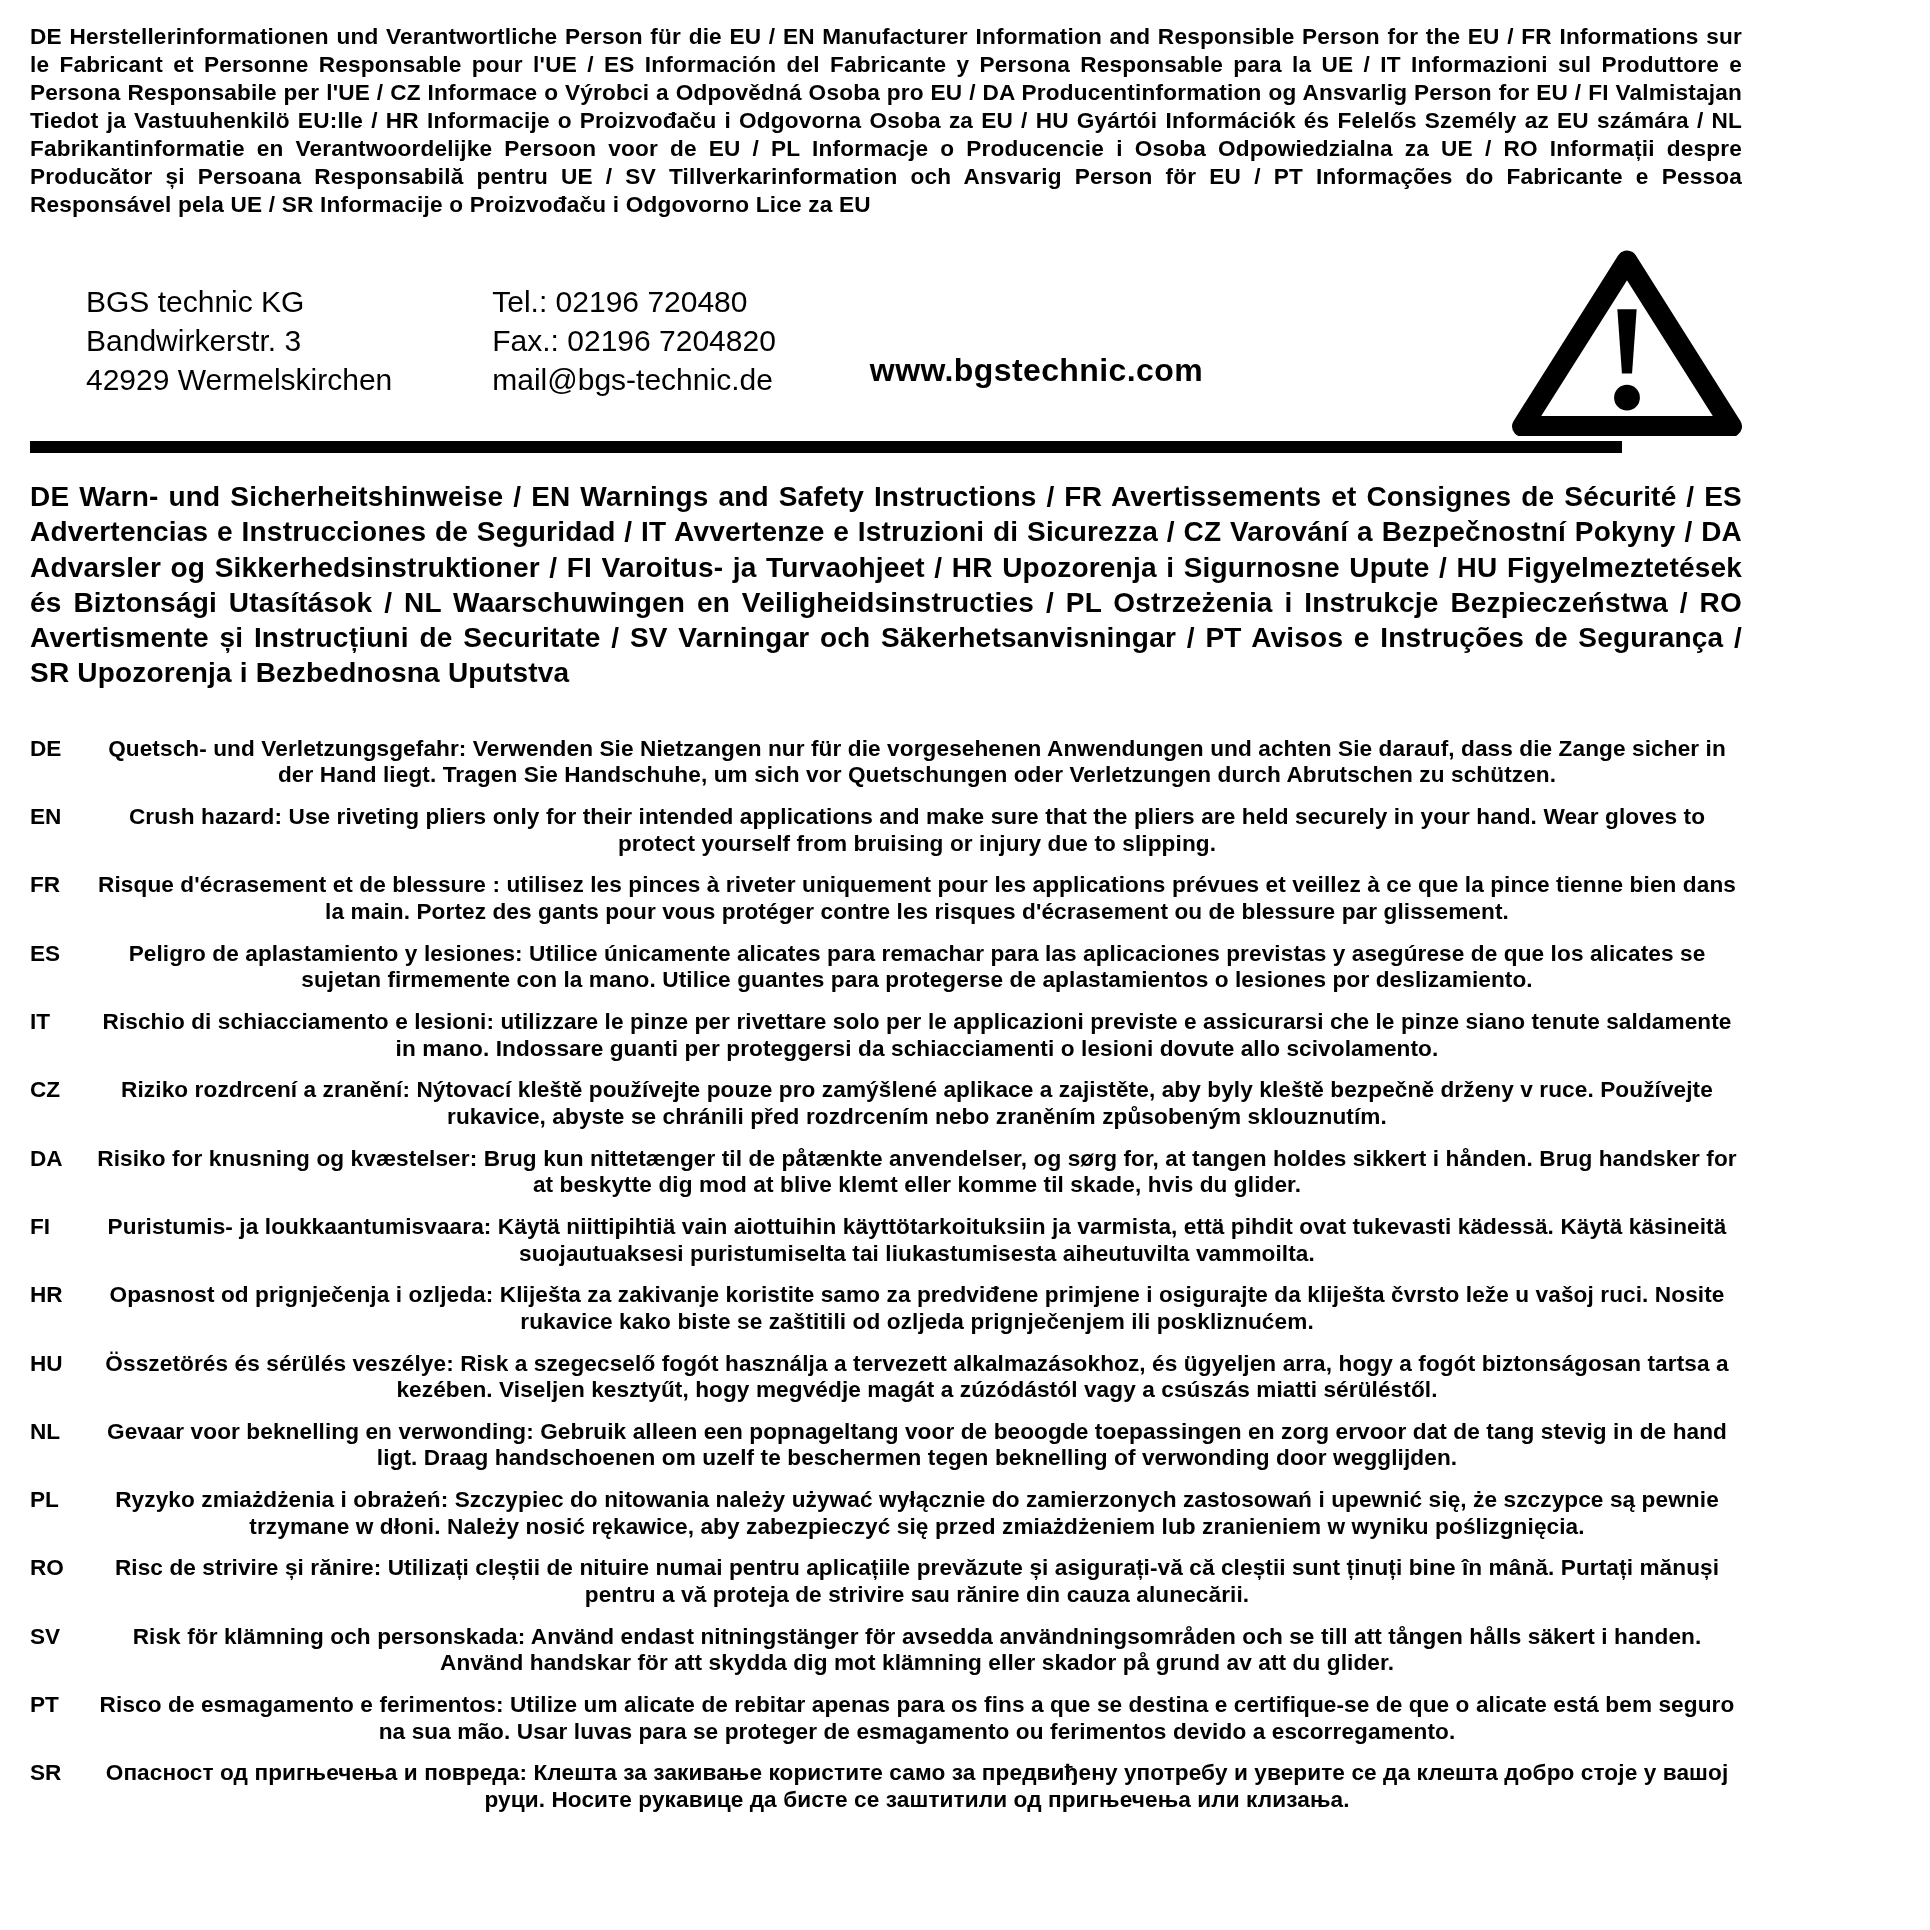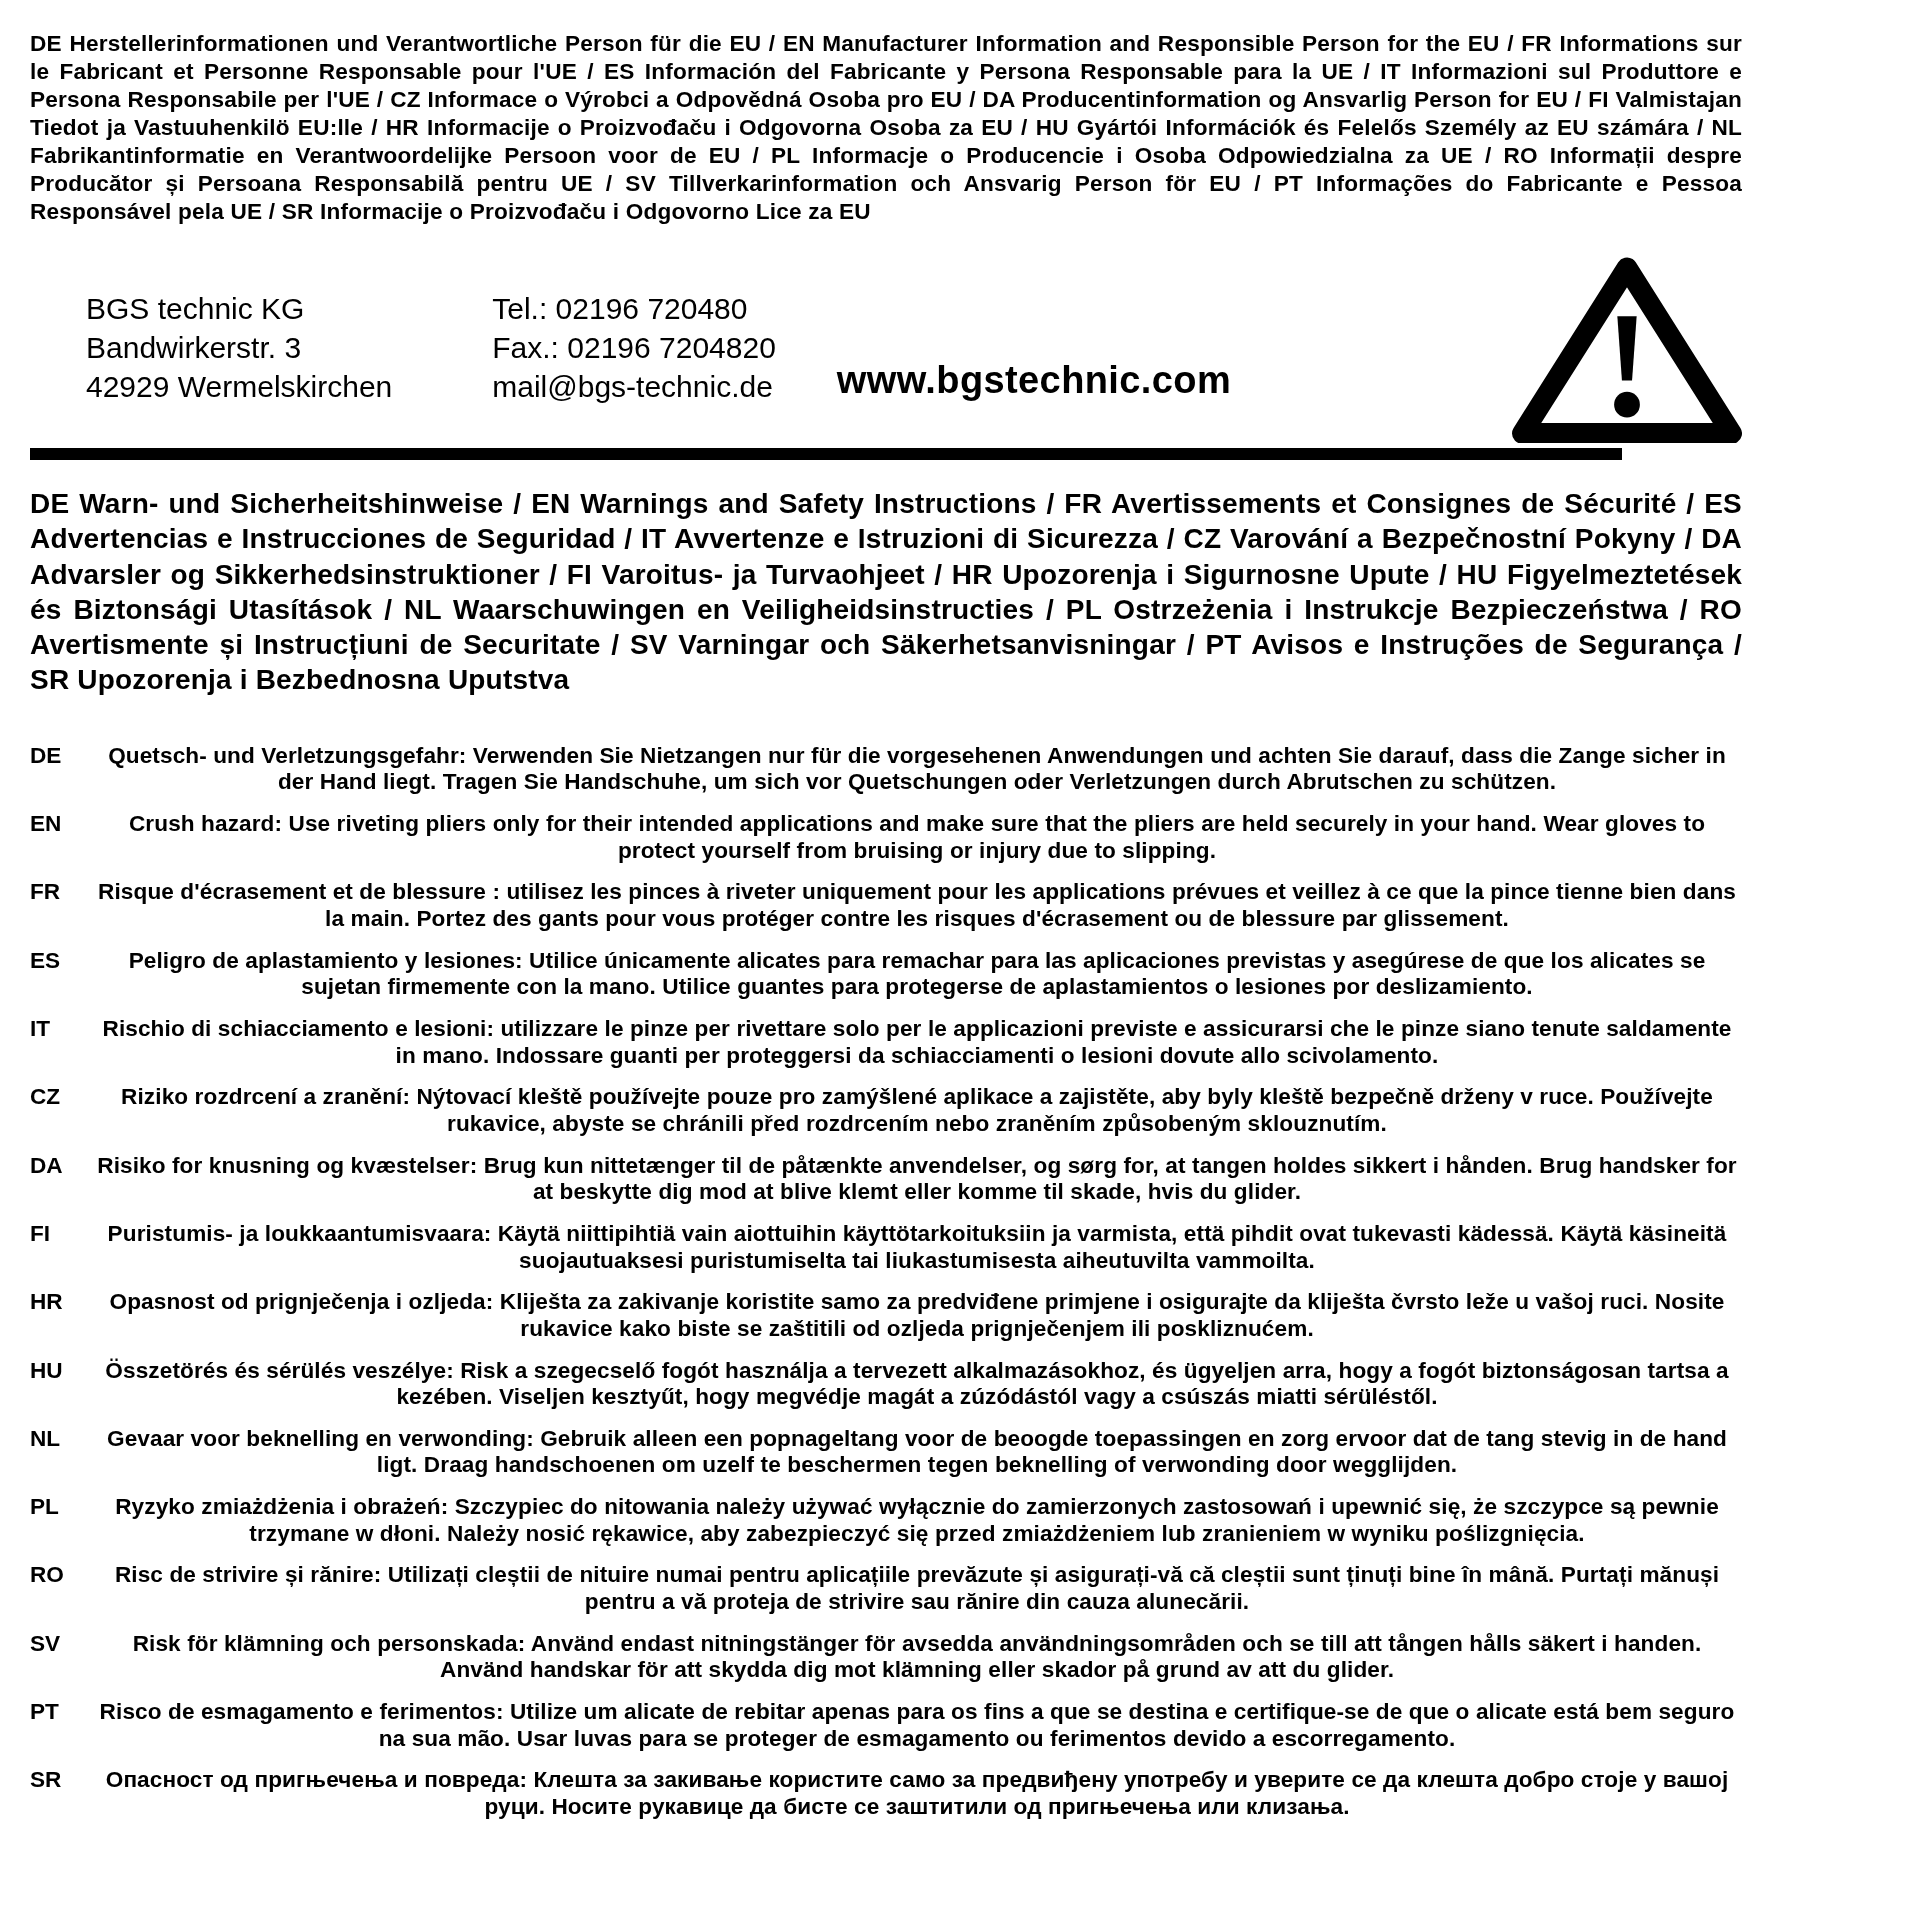--- a/index.html
+++ b/index.html
@@ -12,21 +12,21 @@
   }
   body {
     font-family: "Liberation Sans", sans-serif;
     color: #000000;
     -webkit-font-smoothing: antialiased;
   }
   .page {
     box-sizing: border-box;
     width: 1772px;
     height: 1930px;
-    padding: 30px 30px 0 30px;
+    padding: 23px 30px 0 30px;
   }
   
   .top-header {
     font-size: 22.6px;
     font-weight: bold;
     line-height: 1.24;
     text-align: justify;
     letter-spacing: 0.2px;
   }
   
@@ -74,23 +74,23 @@
     white-space: nowrap;
   }
   .contact-block {
     margin-left: 100px;
     margin-top: 30px;
     font-size: 30px;
     line-height: 1.3;
     white-space: nowrap;
   }
   .website {
-    margin-left: 61px;
+    margin-left: 94px;
     margin-top: 100px;
-    font-size: 38px;
+    font-size: 32px;
     font-weight: bold;
     letter-spacing: 0.4px;
     white-space: nowrap;
   }
   .triangle-wrap {
     margin-left: auto;
     margin-top: -3.1px;
     flex: none;
   }
   

